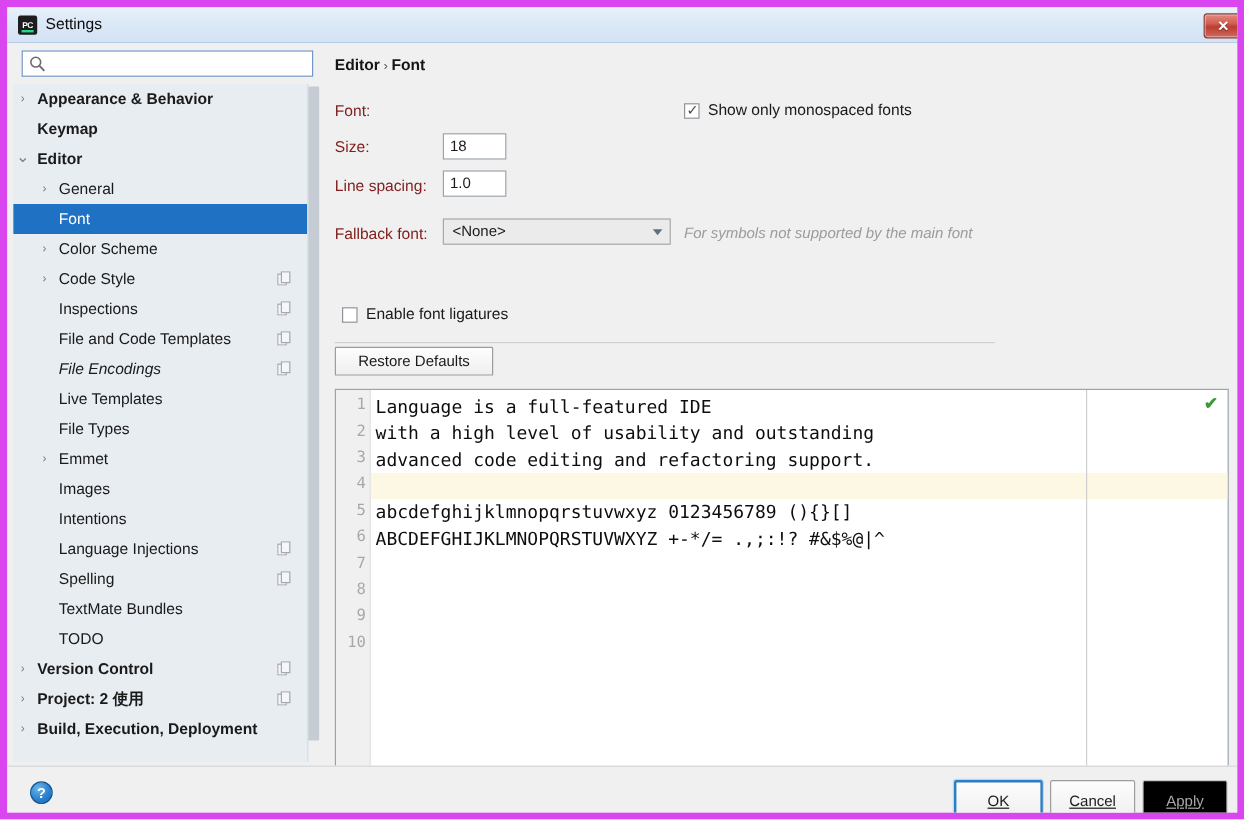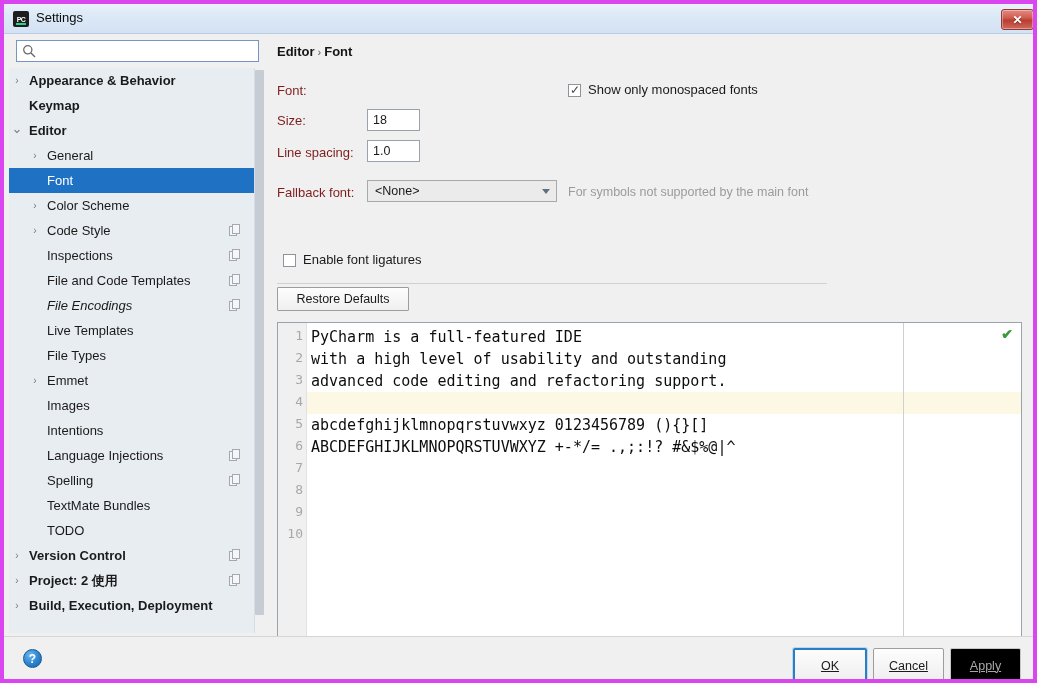--- a/index.html
+++ b/index.html
@@ -11,21 +11,21 @@
     font-family: "Liberation Sans", sans-serif;
     -webkit-font-smoothing: antialiased;
   }
 
   #app {
     position: relative;
     width: 1037px;
     height: 683px;
     overflow: hidden;
     background: #f0f0f0;
-    border: 4px solid #d946ef;
+    border: 6px solid #d946ef;
     box-sizing: border-box;
   }
 
   
   .titlebar {
     position: absolute;
     left: 0; top: 0;
     width: 1037px; height: 30px;
     background: linear-gradient(180deg, #e9f1fa 0%, #dbe8f6 45%, #d3e2f4 100%);
     border-bottom: 1px solid #b9cde4;
@@ -265,20 +265,21 @@
     position: absolute;
     left: 20px; top: 0;
     white-space: nowrap;
   }
 
   .hint {
     position: absolute;
     font-size: 12.5px;
     color: #9b9b9b;
     white-space: nowrap;
+    font-style: italic;
   }
 
   .sep-line {
     position: absolute;
     left: 5px; top: 249px;
     width: 550px; height: 1px;
     background: #d0d0d0;
   }
 
   .btn {
@@ -590,21 +591,21 @@
             <div class="gutter-num" style="top: 49px;">3</div>
             <div class="gutter-num" style="top: 71px;">4</div>
             <div class="gutter-num" style="top: 93px;">5</div>
             <div class="gutter-num" style="top: 115px;">6</div>
             <div class="gutter-num" style="top: 137px;">7</div>
             <div class="gutter-num" style="top: 159px;">8</div>
             <div class="gutter-num" style="top: 181px;">9</div>
             <div class="gutter-num" style="top: 203px;">10</div>
           </div>
         <div id="code">
-            <div class="code-line" style="top: 5px;">PyCharm is a full-featured IDE</div>
+            <div class="code-line" style="top: 5px;">Language is a full-featured IDE</div>
             <div class="code-line" style="top: 27px;">with a high level of usability and outstanding</div>
             <div class="code-line" style="top: 49px;">advanced code editing and refactoring support.</div>
             <div class="code-line" style="top: 71px;"></div>
             <div class="code-line" style="top: 93px;">abcdefghijklmnopqrstuvwxyz 0123456789 (){}[]</div>
             <div class="code-line" style="top: 115px;">ABCDEFGHIJKLMNOPQRSTUVWXYZ +-*/= .,;:!? #&amp;$%@|^</div>
             <div class="code-line" style="top: 137px;"></div>
             <div class="code-line" style="top: 159px;"></div>
             <div class="code-line" style="top: 181px;"></div>
             <div class="code-line" style="top: 203px;"></div>
           </div>

